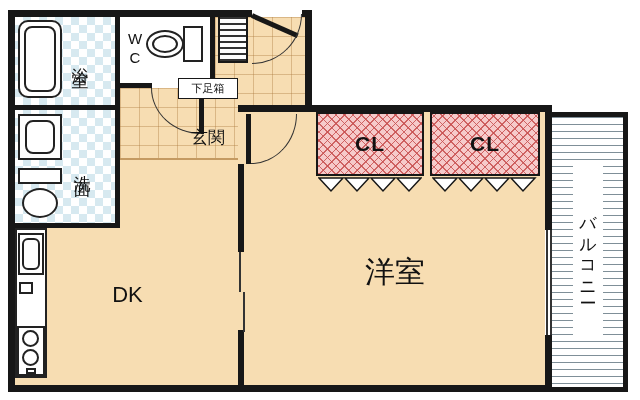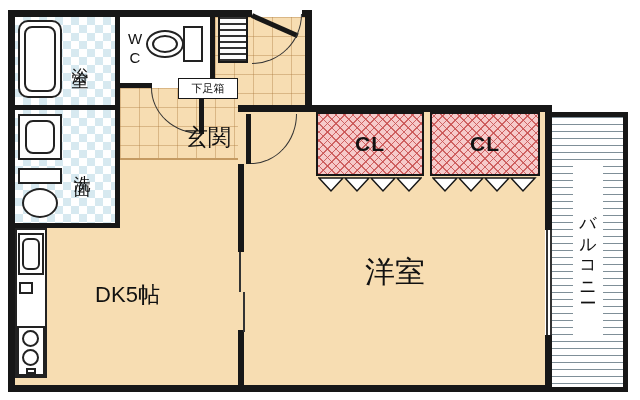--- a/index.html
+++ b/index.html
@@ -134,26 +134,25 @@
   <svg class="abs" style="left:318px;top:177px;" width="104" height="16" viewBox="0 0 104 16">
     <path d="M1,1 L13,14 L25,1 Z M27,1 L39,14 L51,1 Z M53,1 L65,14 L77,1 Z M79,1 L91,14 L103,1 Z" fill="#ffffff" stroke="#171717" stroke-width="1.5"></path>
   </svg>
   <svg class="abs" style="left:432px;top:177px;" width="106" height="16" viewBox="0 0 106 16">
     <path d="M1,1 L13,14 L25,1 Z M27,1 L39,14 L51,1 Z M53,1 L65,14 L77,1 Z M79,1 L91,14 L103,1 Z" fill="#ffffff" stroke="#171717" stroke-width="1.5"></path>
   </svg>
 
   <div class="label vtext" style="left:66px;top:26px;width:28px;height:64px;font-size:17px;letter-spacing:4px;">浴室</div>
   <div class="label vtext" style="left:124px;top:22px;width:22px;height:54px;font-size:15px;letter-spacing:2px;">WC</div>
   <div class="label boxlabel" style="left:178px;top:78px;width:58px;height:19px;font-family:Liberation Mono, monospace;">下足箱</div>
-  <div class="label" style="left:172px;top:124px;width:72px;height:26px;font-size:23px;">玄関</div>
+  <div class="label" style="left:172px;top:124px;width:72px;height:26px;font-size:17px;">玄関</div>
   <div class="label vtext" style="left:68px;top:128px;width:28px;height:80px;font-size:17px;letter-spacing:6px;">洗面</div>
 
   <div class="label roomname" style="left:40px;top:256px;width:175px;height:78px;flex-direction:row;font-size:22px;">
     <div>DK</div>
-    <div>5帖</div>
   </div>
 
   <div class="label roomname" style="left:280px;top:228px;width:230px;height:88px;flex-direction:row;font-size:30px;">
     <div>洋室</div>
   </div>
 
   <div class="label vtext" style="left:573px;top:160px;width:30px;height:180px;font-size:17px;letter-spacing:3px;background:#ffffff;">バルコニー</div>
 
 </div>
 

